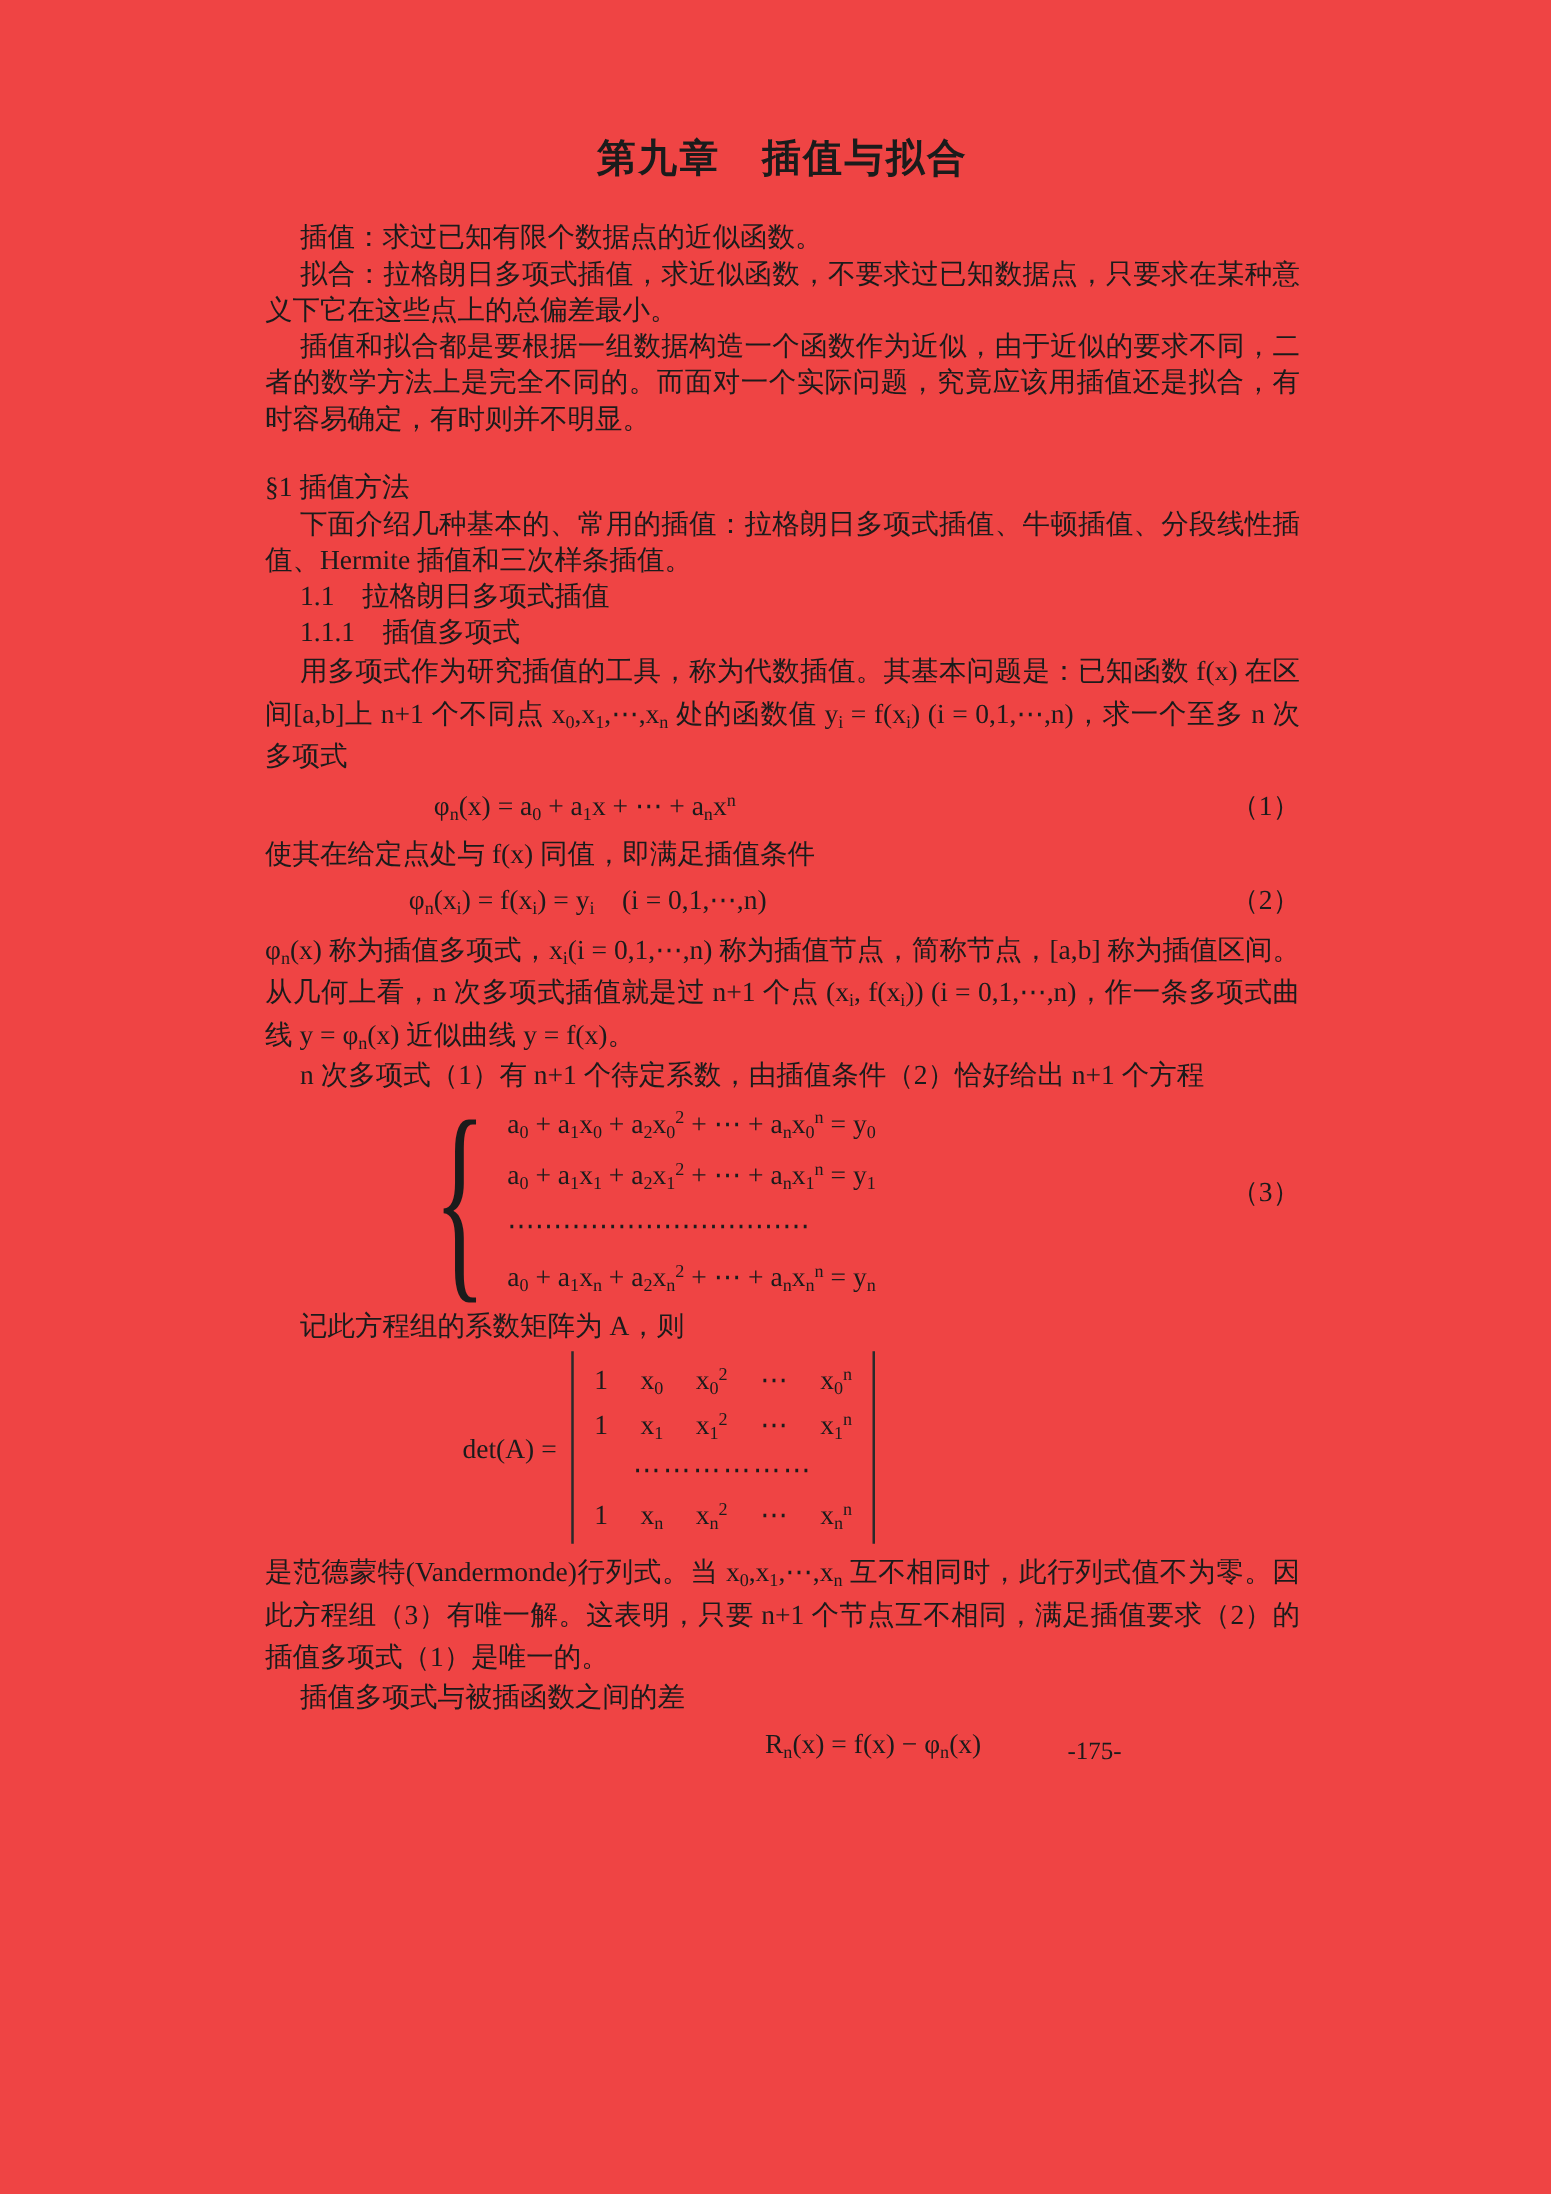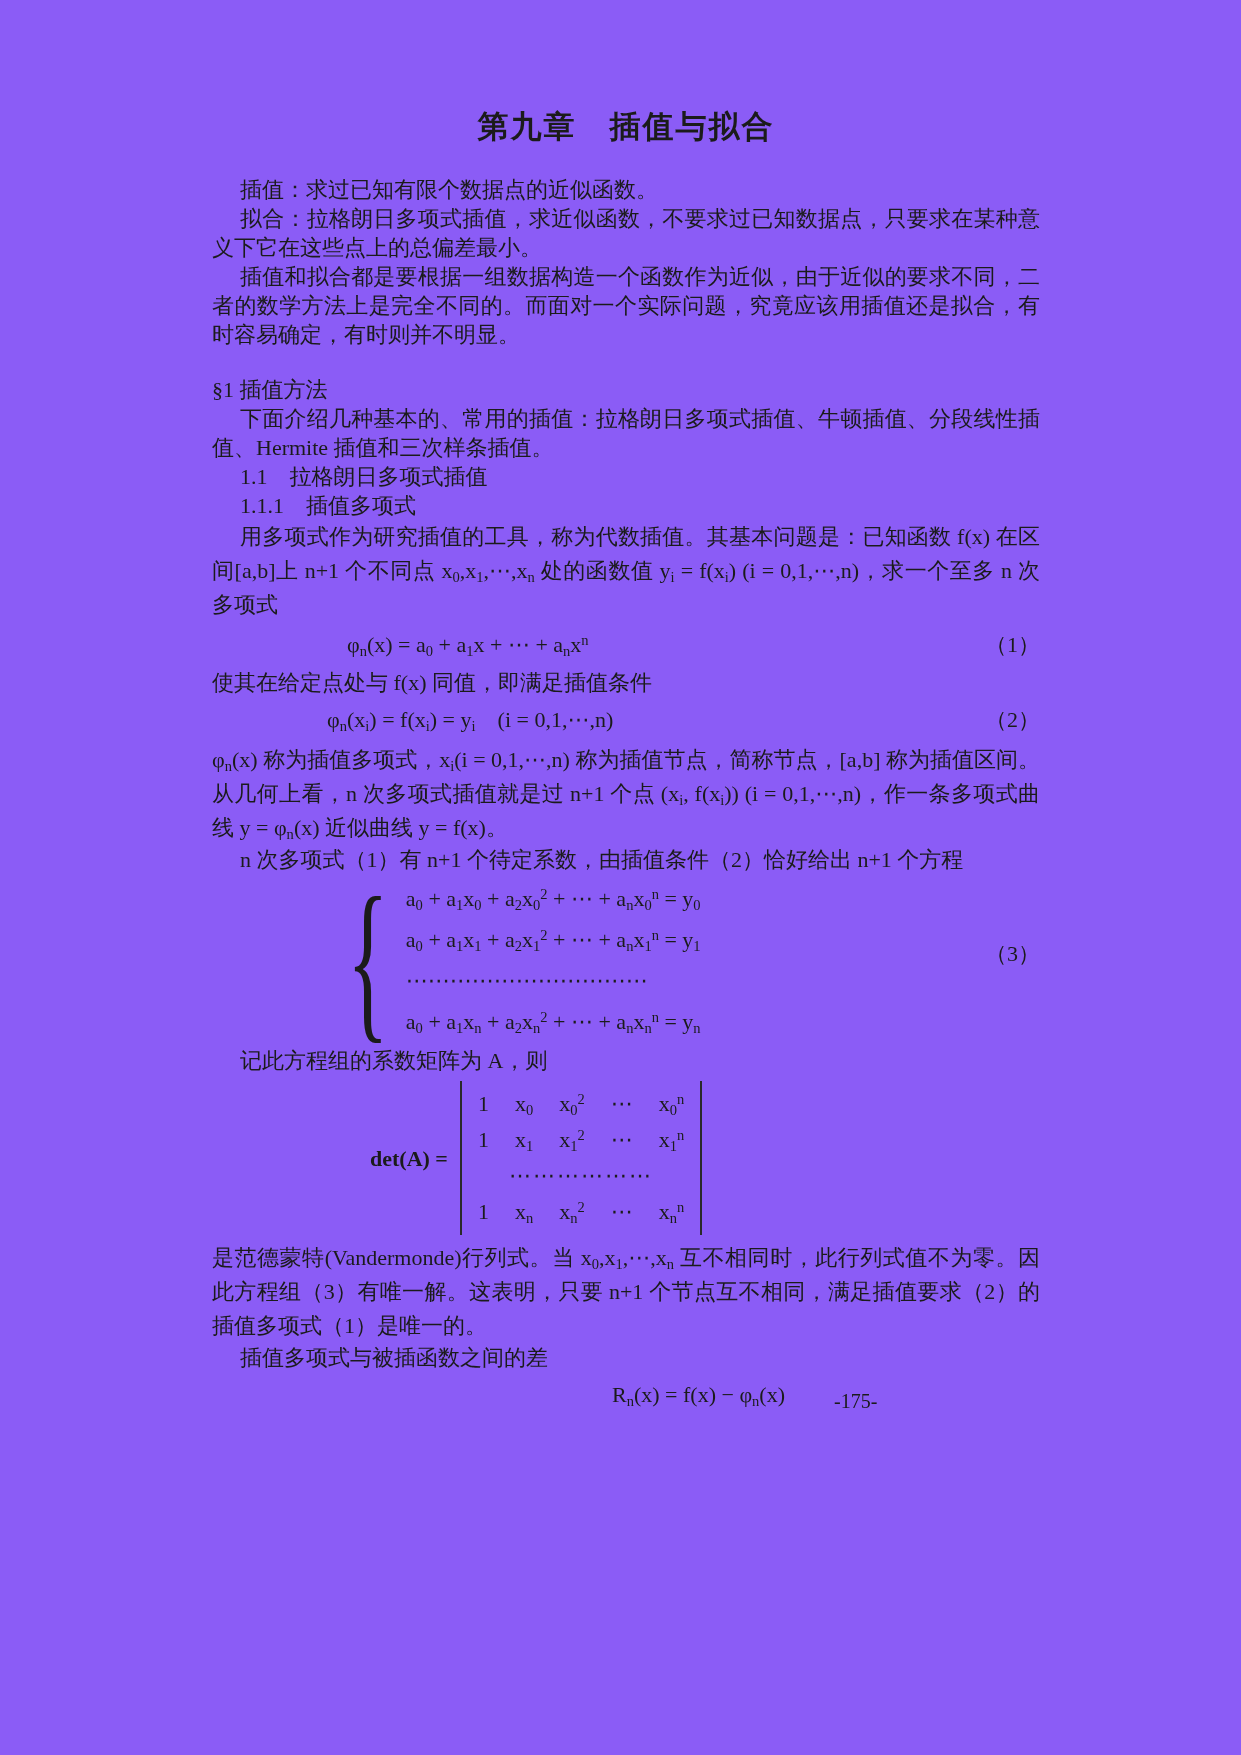--- a/index.html
+++ b/index.html
@@ -2,21 +2,21 @@
 <html><head>
 <meta charset="utf-8">
 <style>
   * { margin:0; padding:0; box-sizing:border-box; }
   html,body { background:#ffffff; }
   body {
     width:1241px; height:1755px;
     font-family:"Liberation Serif","DejaVu Serif",serif;
     color:#1b1b1b;
   }
-  .page { position:relative; width:1241px; height:1755px; background:#8b5cf6; overflow:hidden; }
+  .page { position:relative; width:1241px; height:1755px; background:#ef4444; overflow:hidden; }
   .content { position:absolute; left:212px; top:112px; width:828px; font-size:22px; line-height:29px; }
   .title { font-size:31px; font-weight:700; text-align:center; letter-spacing:2px; margin-bottom:34px; }
   .para { text-indent:28px; text-align:justify; }
   .para.noindent { text-indent:0; }
   .para.math { line-height:34px; }
   .gap { height:26px; }
   sub, sup { font-size:66%; line-height:0; }
   sub { vertical-align:-0.28em; }
   sup { vertical-align:0.5em; }
   .eq-row { position:relative; padding-left:135px; line-height:42px; margin:2px 0; }
@@ -26,29 +26,29 @@
   .system { display:flex; align-items:center; margin:4px 0 4px 118px; position:relative; }
   .system .eq-num { top:50%; margin-top:-21px; }
   .brace {
     font-size:158px; line-height:1; font-weight:400;
     transform:scale(0.55,1.12); transform-origin:center;
     margin-right:0px; user-select:none;
   }
   .sys-lines { display:flex; flex-direction:column; }
   .sys-line { line-height:41px; }
   .det-wrap { display:flex; align-items:center; margin:6px 0 6px 158px; }
-  .det-label { margin-right:12px;font-weight:bold; }
+  .det-label { margin-right:12px; }
   .matrix {
     display:grid; grid-template-columns:repeat(5,auto);
     column-gap:26px; row-gap:6px;
     border-left:2px solid #2a2a2a; border-right:2px solid #2a2a2a;
     padding:8px 16px; text-align:center; line-height:30px;
   }
   .matrix .dots { grid-column:1 / -1; text-align:center; letter-spacing:2px; }
-  .page-num { position:absolute; left:834px; top:1390px; font-size:20px; }
+  .page-num { position:absolute; left:854px; top:1390px; font-size:20px; }
 </style>
 </head>
 <body>
 
 <div class="page">
   <div class="content">
 
     <h1 class="title">第九章　插值与拟合</h1>
 
     <p class="para">插值：求过已知有限个数据点的近似函数。</p>

